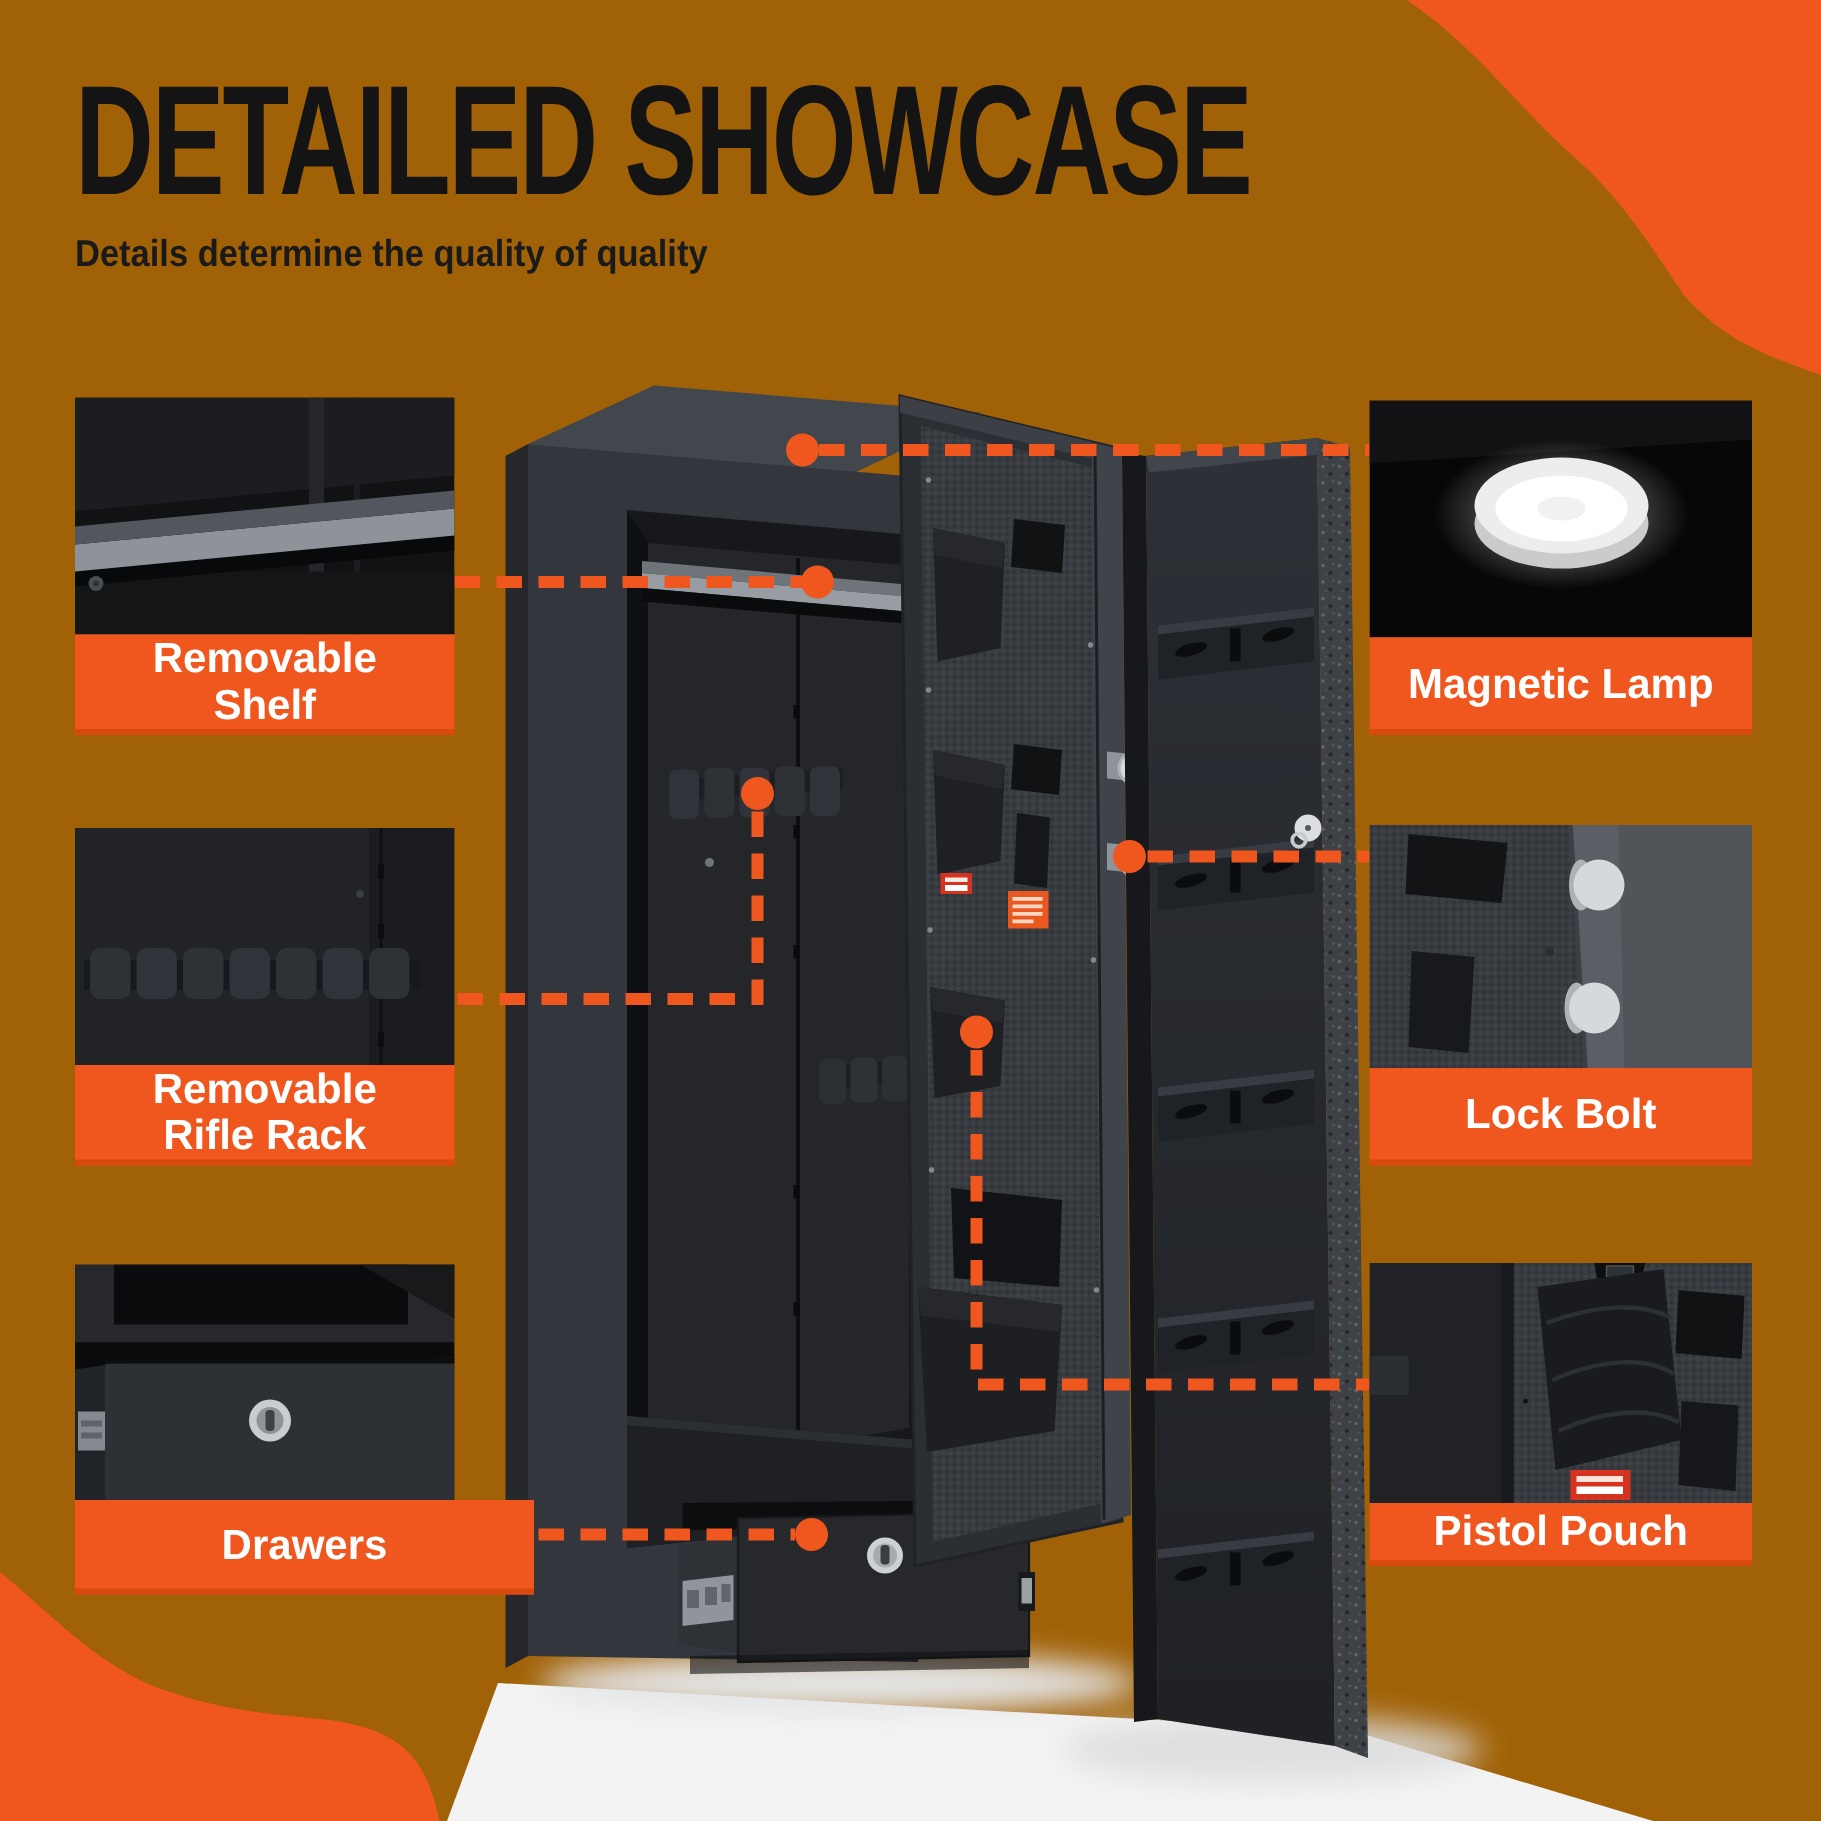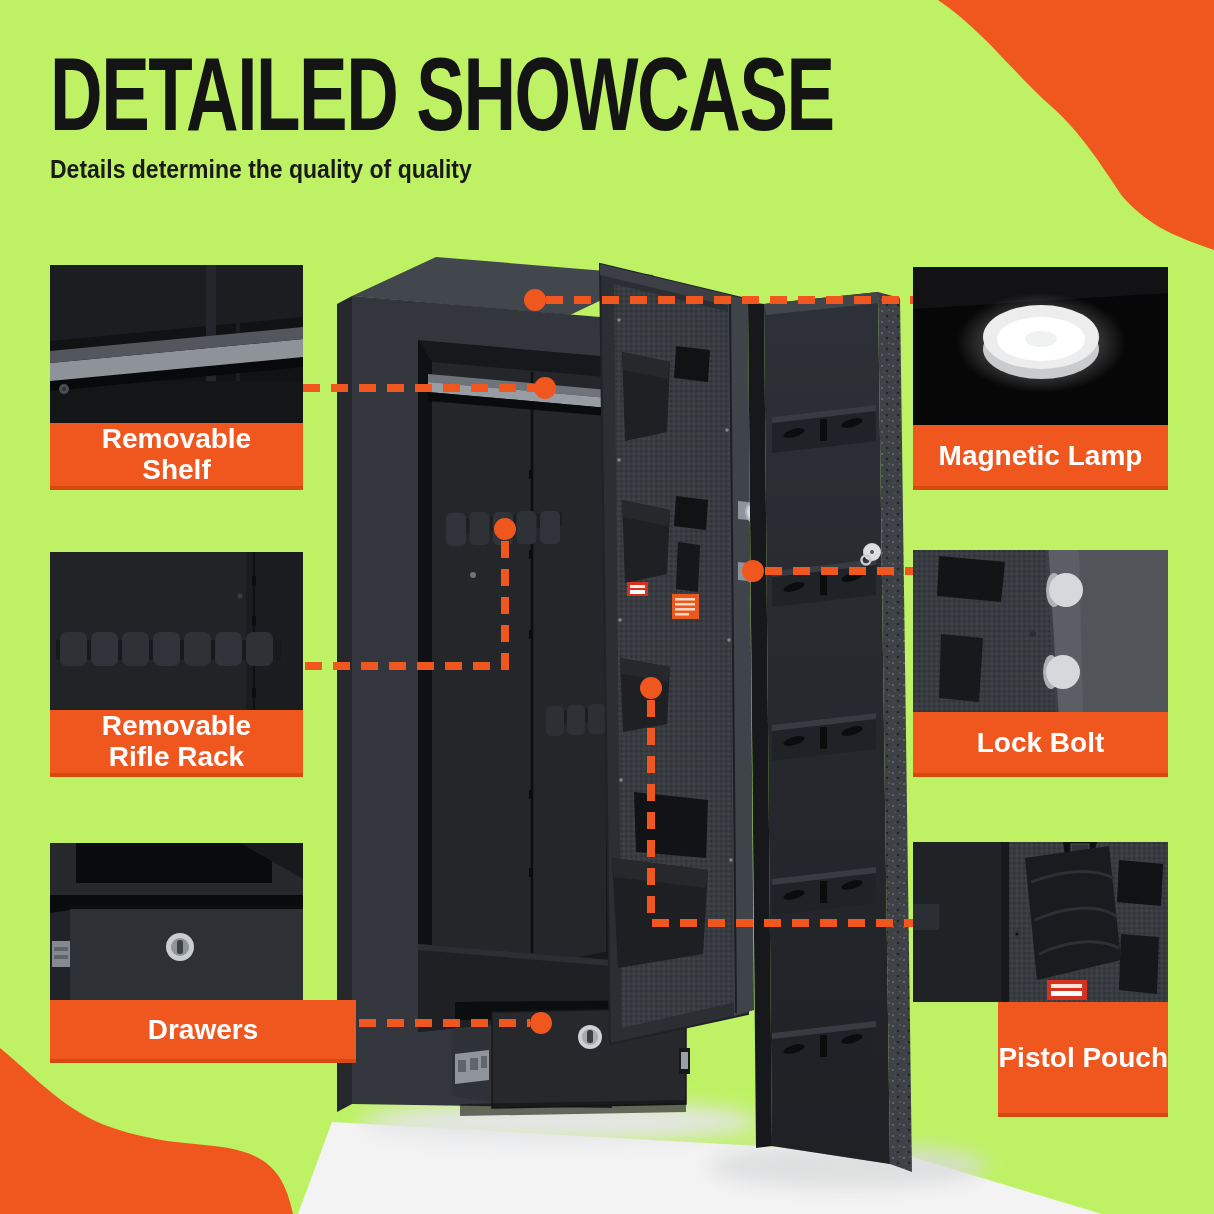--- a/index.html
+++ b/index.html
@@ -1,18 +1,18 @@
 <!DOCTYPE html>
 <html style="--accent: #F0571F; --label-text: #FFFFFF; --title-text: #141414; --warning-sticker-red: #D63220;"><head>
 <meta charset="utf-8">
 <style>
   :root{ --accent:#F0571F; --label-text:#FFFFFF; --title-text:#141414; }
   *{margin:0;padding:0;box-sizing:border-box;}
   html,body{background:#fff;}
-  .page{position:relative;width:1214px;height:1214px;background:#bef264;overflow:hidden;
+  .page{position:relative;width:1214px;height:1214px;background:#a16207;overflow:hidden;
         font-family:"Liberation Sans",sans-serif;}
   .scene{position:absolute;inset:0;}
   .defs-holder{position:absolute;width:0;height:0;}
   .accent-fill{fill:var(--accent);}
   .accent-stroke{stroke:var(--accent);}
   .dash{fill:none;stroke-width:8;stroke-dasharray:17 11;}
   .header{position:absolute;left:50px;top:40px;z-index:5;}
   .title{font-size:104px;font-weight:700;color:var(--title-text);line-height:1.05;
          letter-spacing:-2px;transform:scaleX(.70);transform-origin:left top;white-space:nowrap;}
   .subtitle{font-size:25px;font-weight:700;color:#1a1a1a;margin-top:6px;
@@ -328,21 +328,21 @@
       <polygon points="133,0 166,0 170,162 143,162" fill="#5b5f65"></polygon>
       <line x1="134" y1="0" x2="144" y2="162" stroke="#3c3f44" stroke-width="3"></line>
       <ellipse cx="141" cy="40" rx="8" ry="17" fill="#aeb2b7"></ellipse>
       <circle cx="153" cy="40" r="17" fill="#d6d9dc"></circle>
       <ellipse cx="138" cy="122" rx="8" ry="17" fill="#aeb2b7"></ellipse>
       <circle cx="150" cy="122" r="17" fill="#d6d9dc"></circle>
     </svg>
     <div class="tile-label">Lock Bolt</div>
   </div>
 
-  <div class="tile" style="left:913px;top:842px;width:255px;height:275px;align-items:flex-end;">
+  <div class="tile" style="left:913px;top:842px;width:255px;height:202px;">
     <svg class="tile-thumb" width="255" height="160" viewBox="0 0 255 160">
       <rect width="255" height="160" fill="url(#meshMid)"></rect>
       <rect x="0" y="0" width="96" height="160" fill="#202226"></rect>
       <rect x="88" y="0" width="8" height="160" fill="#17191c"></rect>
       <rect x="0" y="62" width="26" height="26" fill="#2b2e33"></rect>
       <polygon points="150,0 184,0 176,30 154,26" fill="#0e0f11"></polygon>
       <rect x="158" y="2" width="18" height="12" fill="#2e3136" stroke="#515459"></rect>
       <polygon points="112,16 196,4 208,118 124,138" fill="#191b1e"></polygon>
       <path d="M118,40 C150,28 180,26 200,36" stroke="#2c2f34" stroke-width="3" fill="none"></path>
       <path d="M122,78 C154,64 184,62 203,74" stroke="#2c2f34" stroke-width="3" fill="none"></path>

